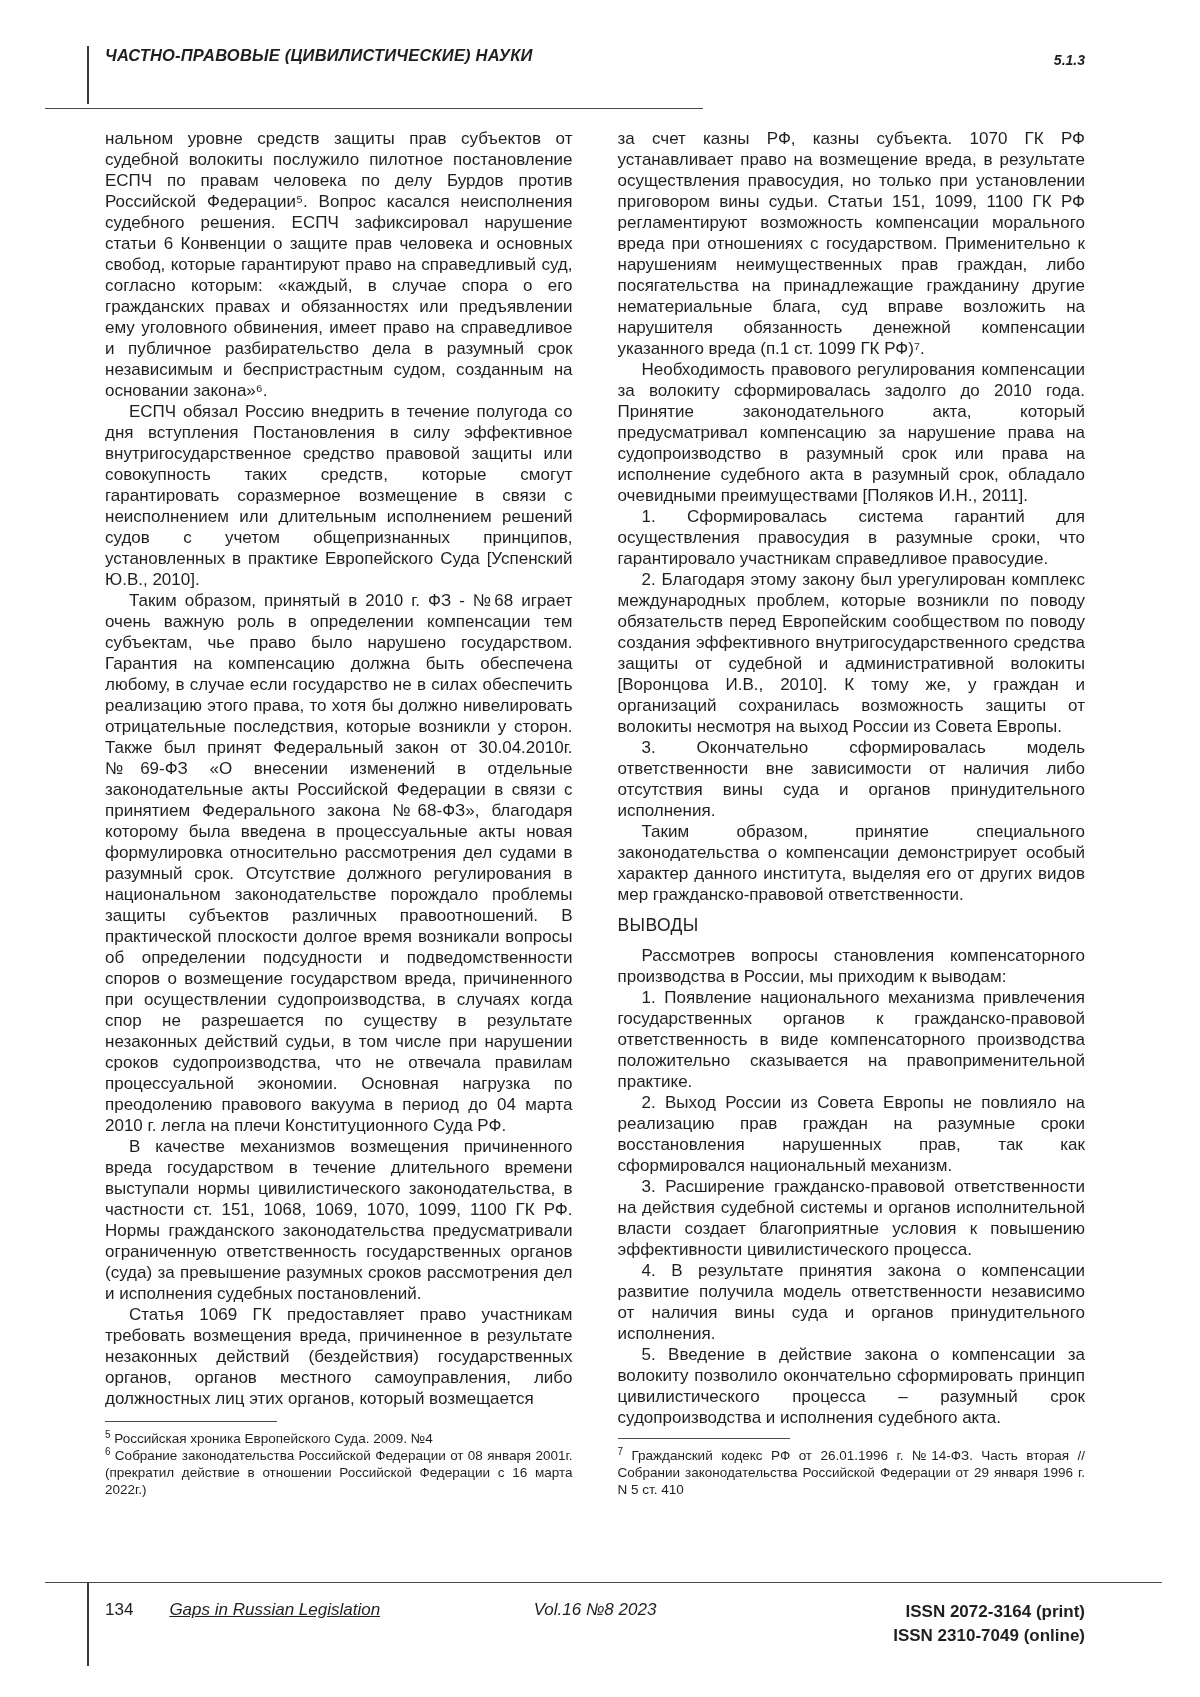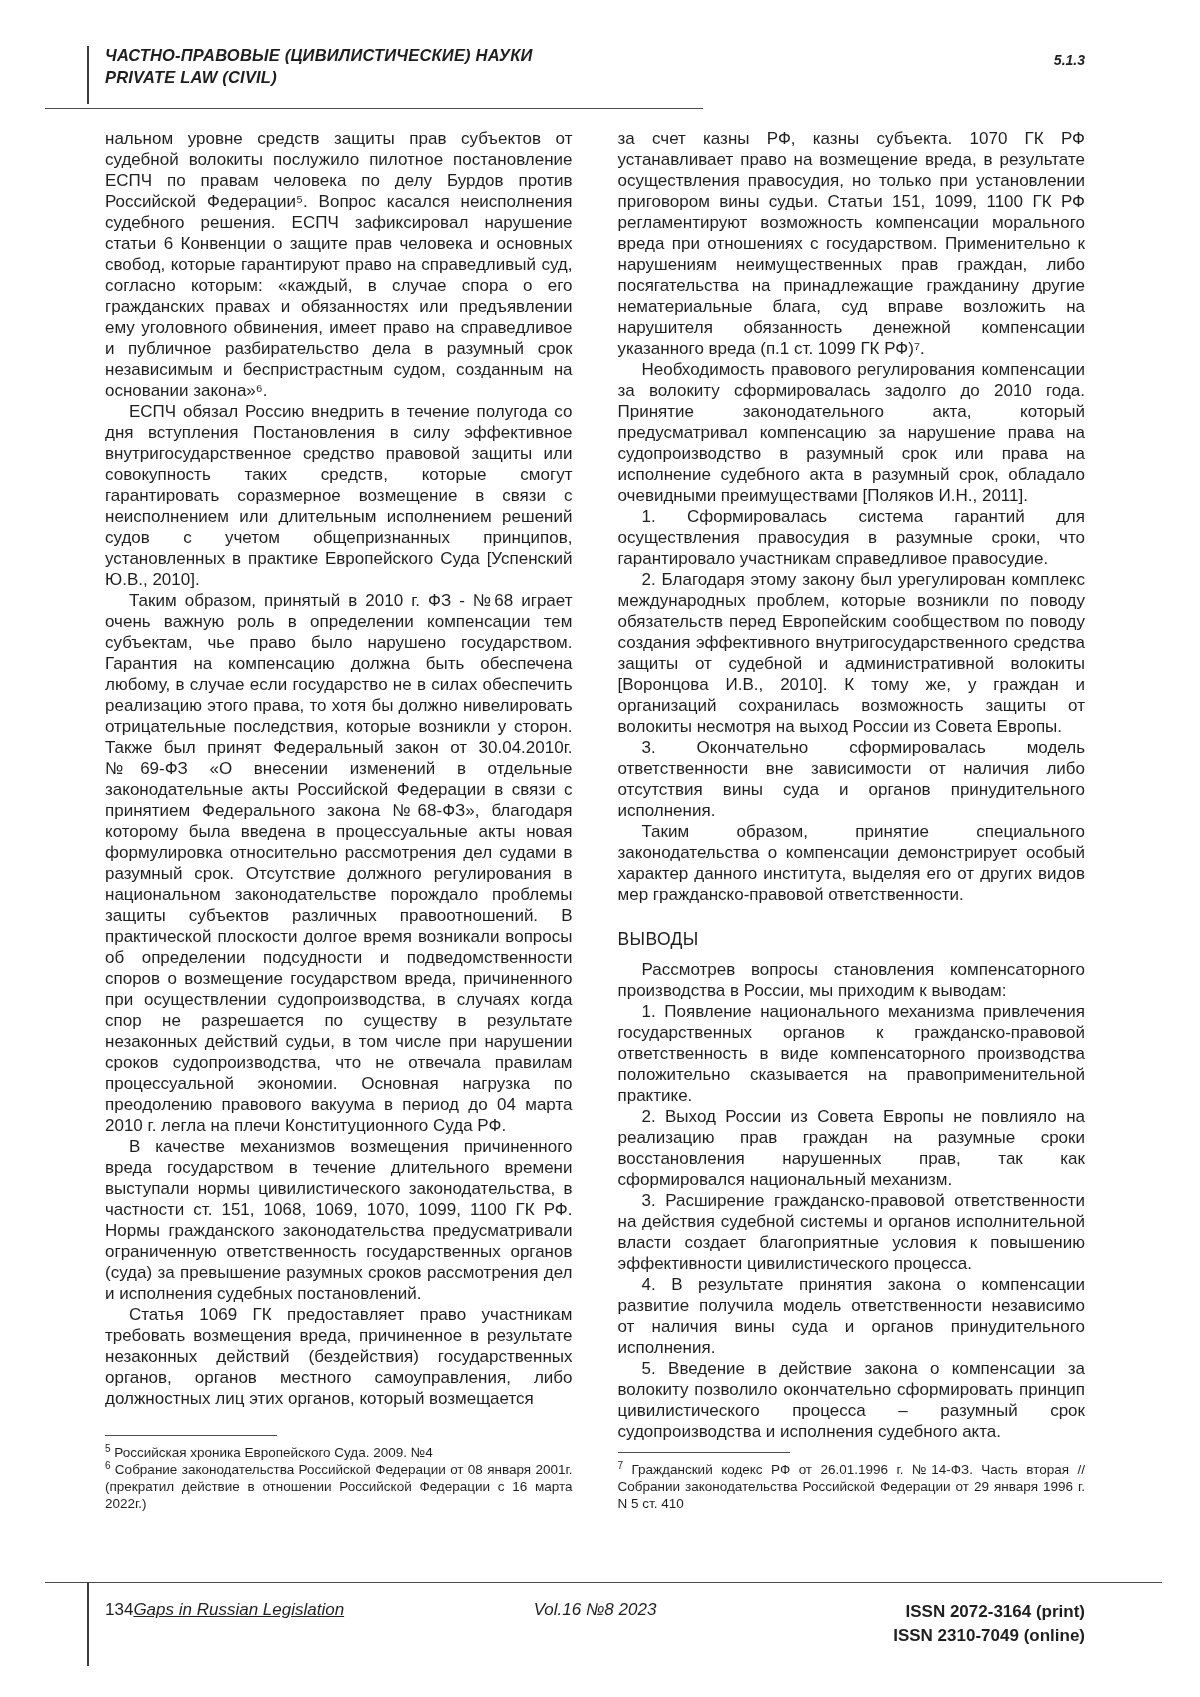--- a/index.html
+++ b/index.html
@@ -25,48 +25,47 @@
   .header-titles { font-weight: bold; font-style: italic; font-size: 16.5px; line-height: 22px; letter-spacing: 0.2px; }
   .section-code { font-weight: bold; font-style: italic; font-size: 14px; padding-top: 8px; }
 
   .main {
     position: absolute; left: 105px; top: 128px; width: 980px; min-height: 1360px;
     display: grid; grid-template-columns: 1fr 1fr; column-gap: 45px;
   }
   .col { display: flex; flex-direction: column; }
   .para { font-size: 17px; line-height: 21px; text-align: justify; }
   .para.indent { text-indent: 24px; }
-  .heading { font-size: 17.5px; line-height: 21px; margin: 24px 0 9px; letter-spacing: 0.4px; text-align: left; }
+  .heading { font-size: 17.5px; line-height: 21px; margin: 10px 0 9px; letter-spacing: 0.4px; text-align: left; }
   .footnotes { margin-top: auto; padding-top: 10px; }
   .fn-rule { width: 172px; border-top: 1.3px solid #4a4a4a; margin-bottom: 8px; }
   .footnote { font-size: 13.5px; line-height: 17px; text-align: justify; }
   .footnote sup { font-size: 10px; line-height: 0; }
 
   .footer-row {
     position: absolute; left: 105px; right: 115px; top: 1600px;
     display: flex; align-items: flex-start; font-size: 17px;
   }
-  .f-left { flex: 1; display: flex; align-items: baseline; }
+  .f-left { flex: 1; display: flex; gap: 36px; align-items: baseline; }
   .page-number { font-style: normal; }
   .journal-name { font-style: italic; text-decoration: underline; }
   .f-center { font-style: italic; white-space: nowrap; padding-top: 0; }
   .f-right { flex: 1; text-align: right; font-weight: bold; line-height: 24px; }
 </style>
 </head>
 <body>
 
 <div class="page">
 
   <div class="vline-header"></div>
   <div class="hrule-header"></div>
 
   <div class="header">
     <div class="header-titles">
       <div>ЧАСТНО-ПРАВОВЫЕ (ЦИВИЛИСТИЧЕСКИЕ) НАУКИ</div>
-      <div>PRIVATE LAW (CIVIL)</div>
     </div>
     <div class="section-code">5.1.3</div>
   </div>
 
   <div class="main">
     <section class="col">
       <div id="left-paras">
           <p class="para">нальном уровне средств защиты прав субъектов от судебной волокиты послужило пилотное постановление ЕСПЧ по правам человека по делу Бурдов против Российской Федерации⁵. Вопрос касался неисполнения судебного решения. ЕСПЧ зафиксировал нарушение статьи 6 Конвенции о защите прав человека и основных свобод, которые гарантируют право на справедливый суд, согласно которым: «каждый, в случае спора о его гражданских правах и обязанностях или предъявлении ему уголовного обвинения, имеет право на справедливое и публичное разбирательство дела в разумный срок независимым и беспристрастным судом, созданным на основании закона»⁶.</p>
           <p class="para indent">ЕСПЧ обязал Россию внедрить в течение полугода со дня вступления Постановления в силу эффективное внутригосударственное средство правовой защиты или совокупность таких средств, которые смогут гарантировать соразмерное возмещение в связи с неисполнением или длительным исполнением решений судов с учетом общепризнанных принципов, установленных в практике Европейского Суда [Успенский Ю.В., 2010].</p>
           <p class="para indent">Таким образом, принятый в 2010 г. ФЗ - №68 играет очень важную роль в определении компенсации тем субъектам, чье право было нарушено государством. Гарантия на компенсацию должна быть обеспечена любому, в случае если государство не в силах обеспечить реализацию этого права, то хотя бы должно нивелировать отрицательные последствия, которые возникли у сторон. Также был принят Федеральный закон от 30.04.2010г. №69-ФЗ «О внесении изменений в отдельные законодательные акты Российской Федерации в связи с принятием Федерального закона №68-ФЗ», благодаря которому была введена в процессуальные акты новая формулировка относительно рассмотрения дел судами в разумный срок. Отсутствие должного регулирования в национальном законодательстве порождало проблемы защиты субъектов различных правоотношений. В практической плоскости долгое время возникали вопросы об определении подсудности и подведомственности споров о возмещение государством вреда, причиненного при осуществлении судопроизводства, в случаях когда спор не разрешается по существу в результате незаконных действий судьи, в том числе при нарушении сроков судопроизводства, что не отвечала правилам процессуальной экономии. Основная нагрузка по преодолению правового вакуума в период до 04 марта 2010 г. легла на плечи Конституционного Суда РФ.</p>

